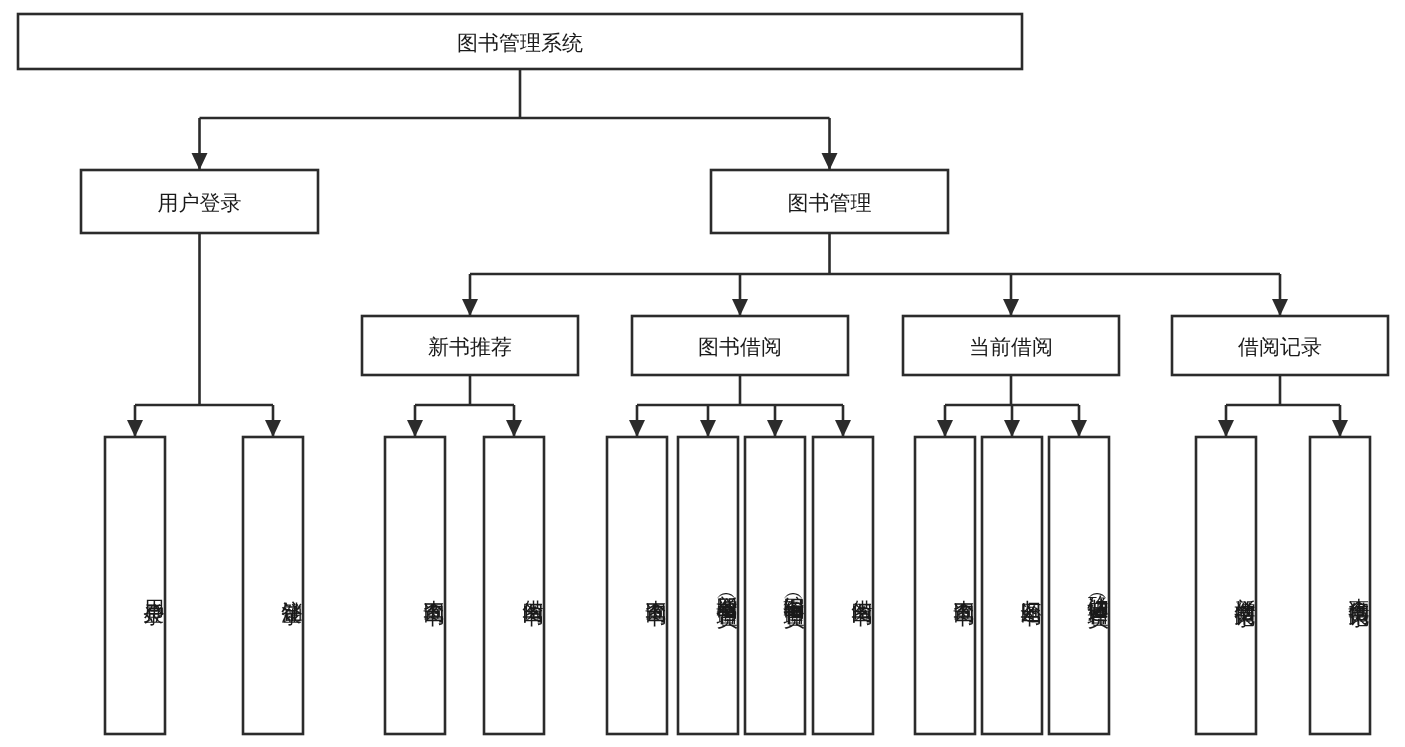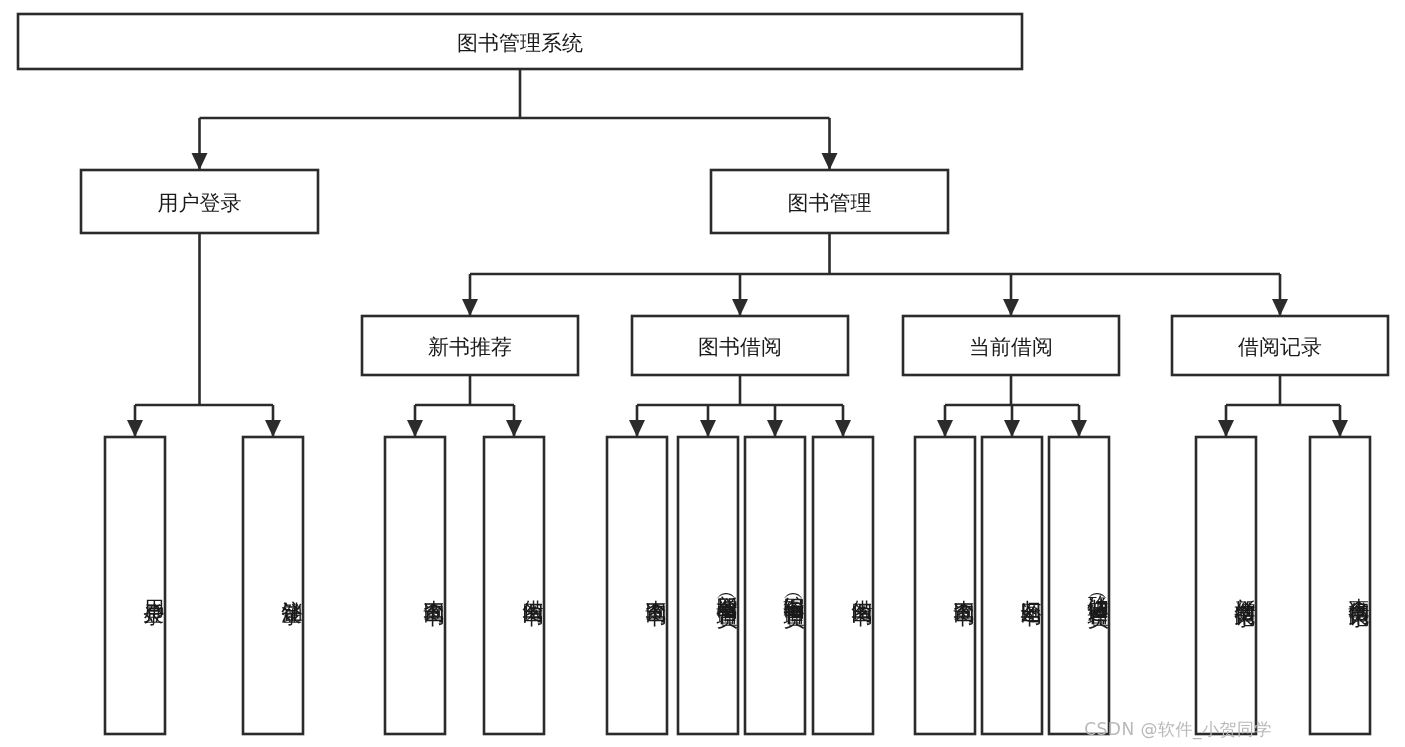--- a/index.html
+++ b/index.html
@@ -177,14 +177,13 @@
       <div class="node-label-v" style="left: 678px; top: 445px; width: 60px; height: 283px;">新增图书（管理员）</div>
       <div class="node-label-v" style="left: 745px; top: 445px; width: 60px; height: 283px;">编辑图书（管理员）</div>
       <div class="node-label-v" style="left: 813px; top: 445px; width: 60px; height: 283px;">借阅图书</div>
       <div class="node-label-v" style="left: 915px; top: 445px; width: 60px; height: 283px;">查询图书</div>
       <div class="node-label-v" style="left: 982px; top: 445px; width: 60px; height: 283px;">归还图书</div>
       <div class="node-label-v" style="left: 1049px; top: 445px; width: 60px; height: 283px;">确认归还（管理员）</div>
       <div class="node-label-v" style="left: 1196px; top: 445px; width: 60px; height: 283px;">新增借阅记录</div>
       <div class="node-label-v" style="left: 1310px; top: 445px; width: 60px; height: 283px;">查询借阅记录</div>
     </div>
 
-  <div class="watermark">CSDN @软件_小贺同学</div>
 </div>
 
 </body></html>

